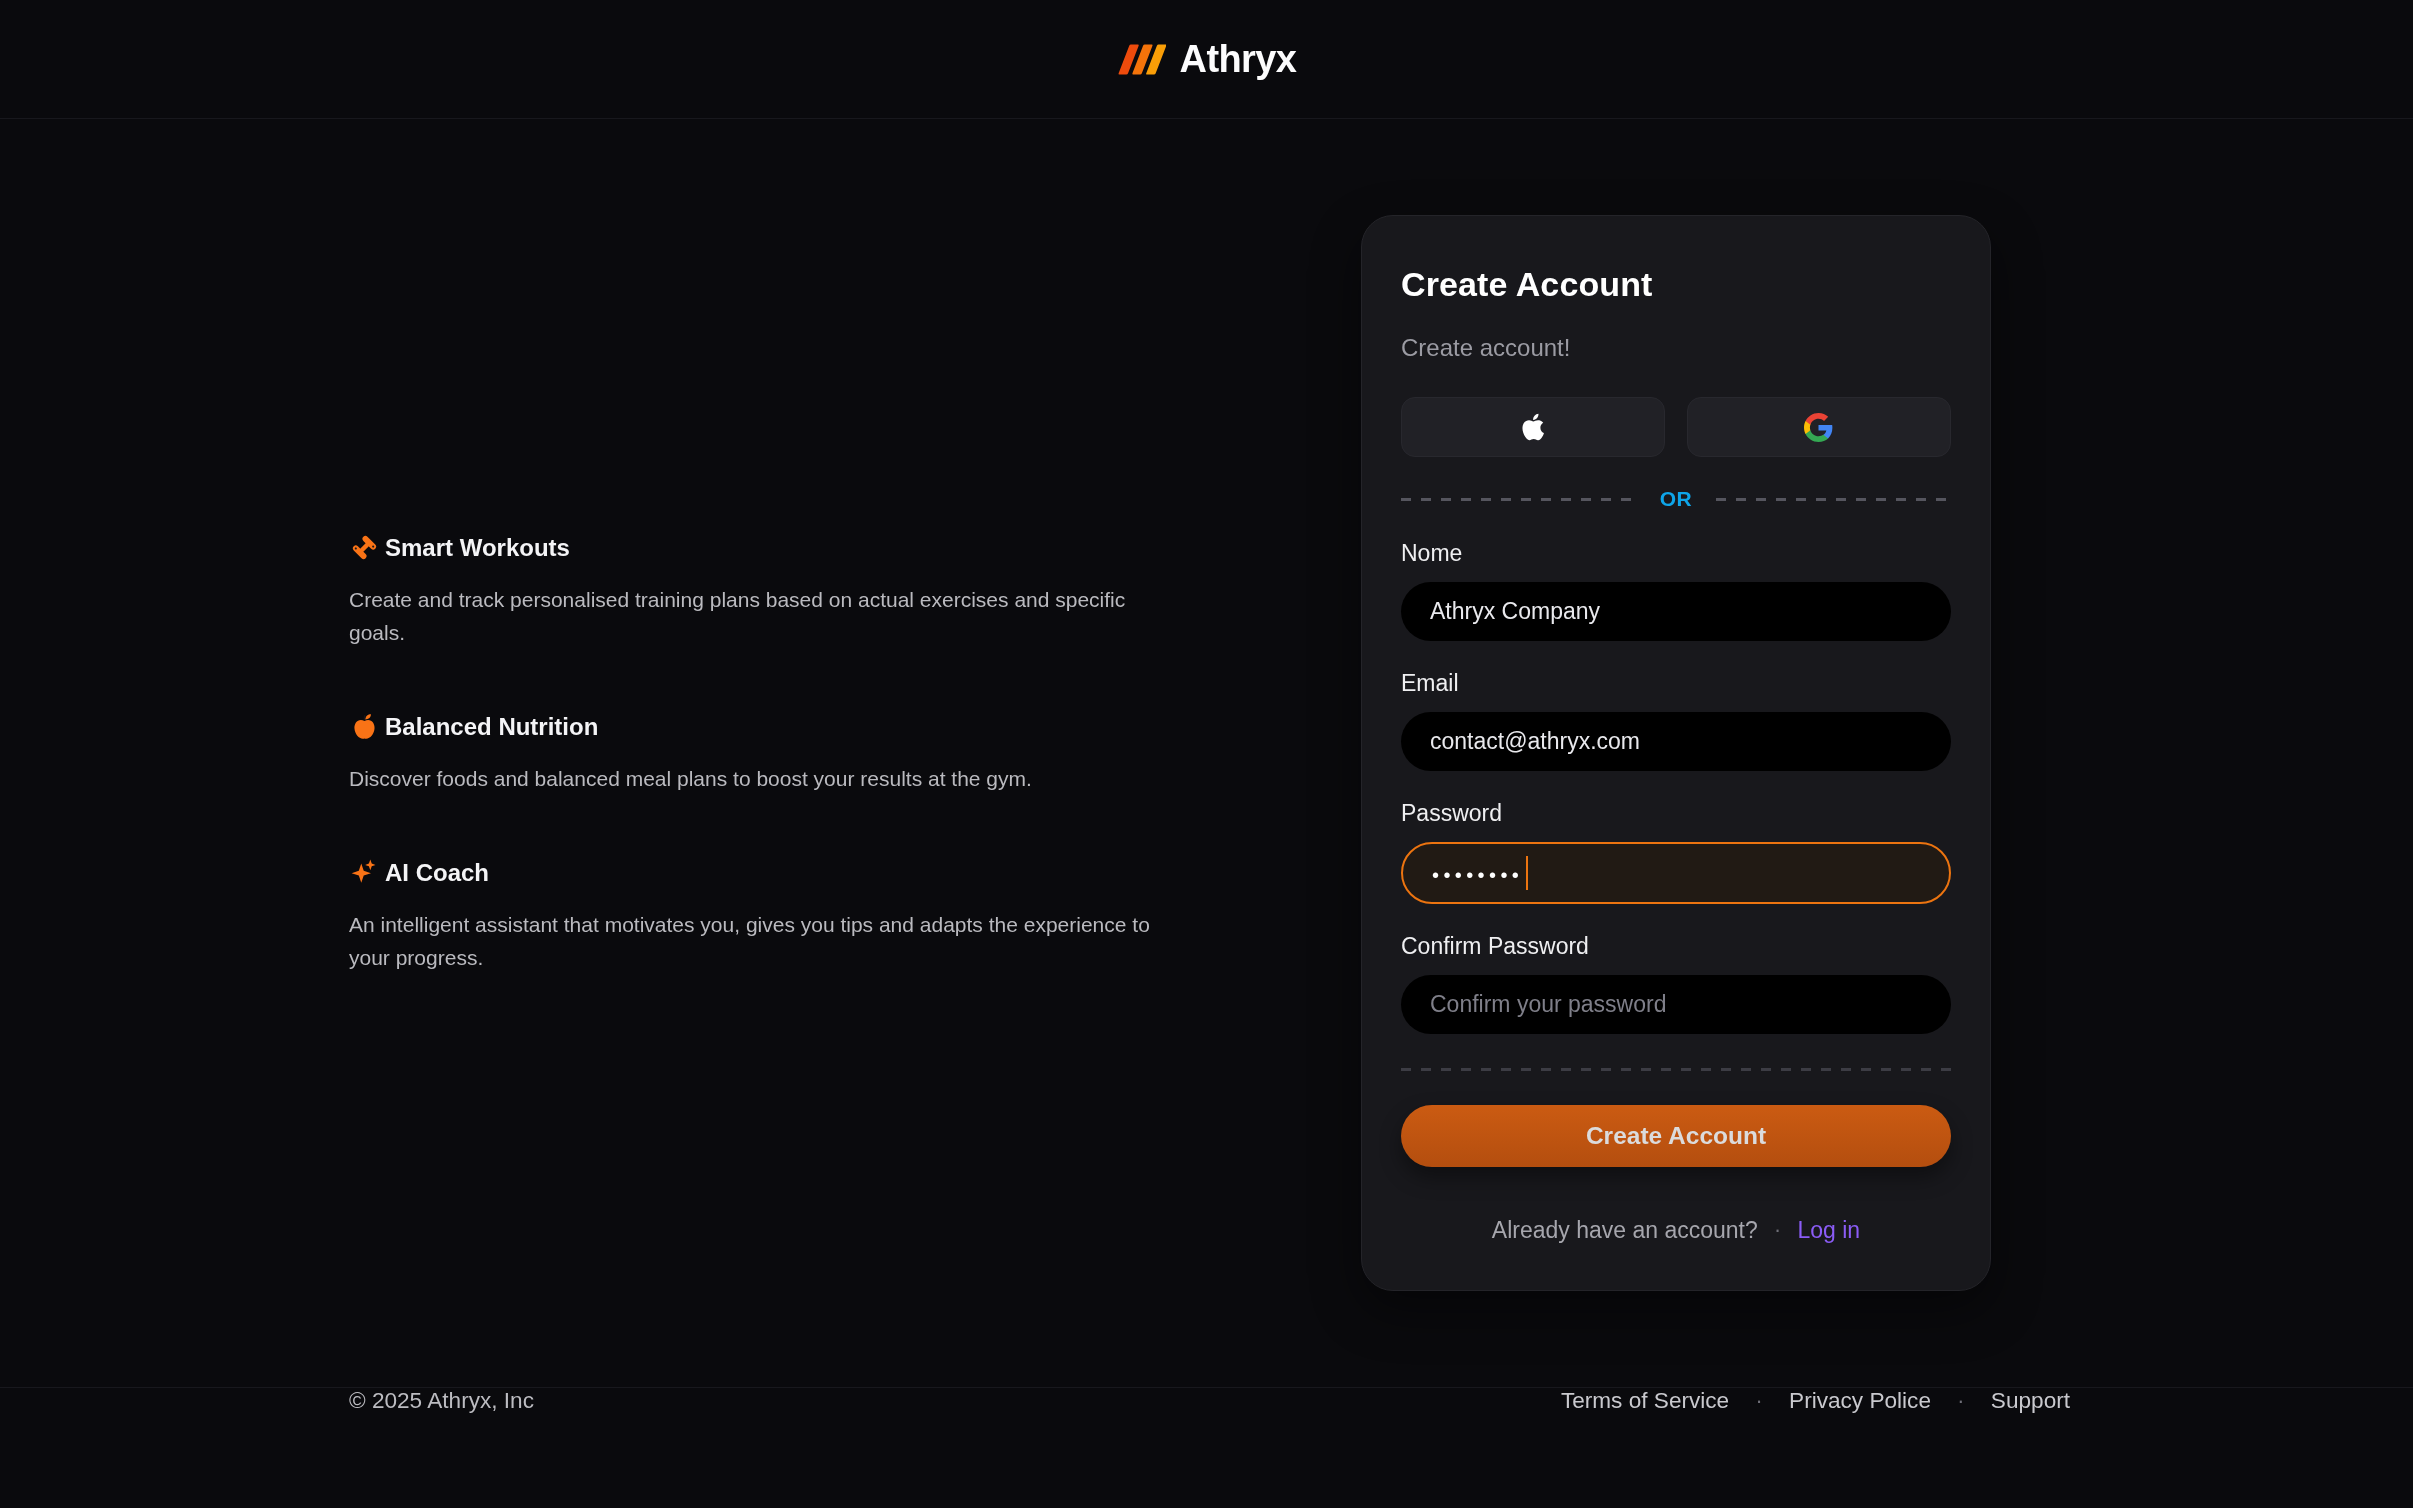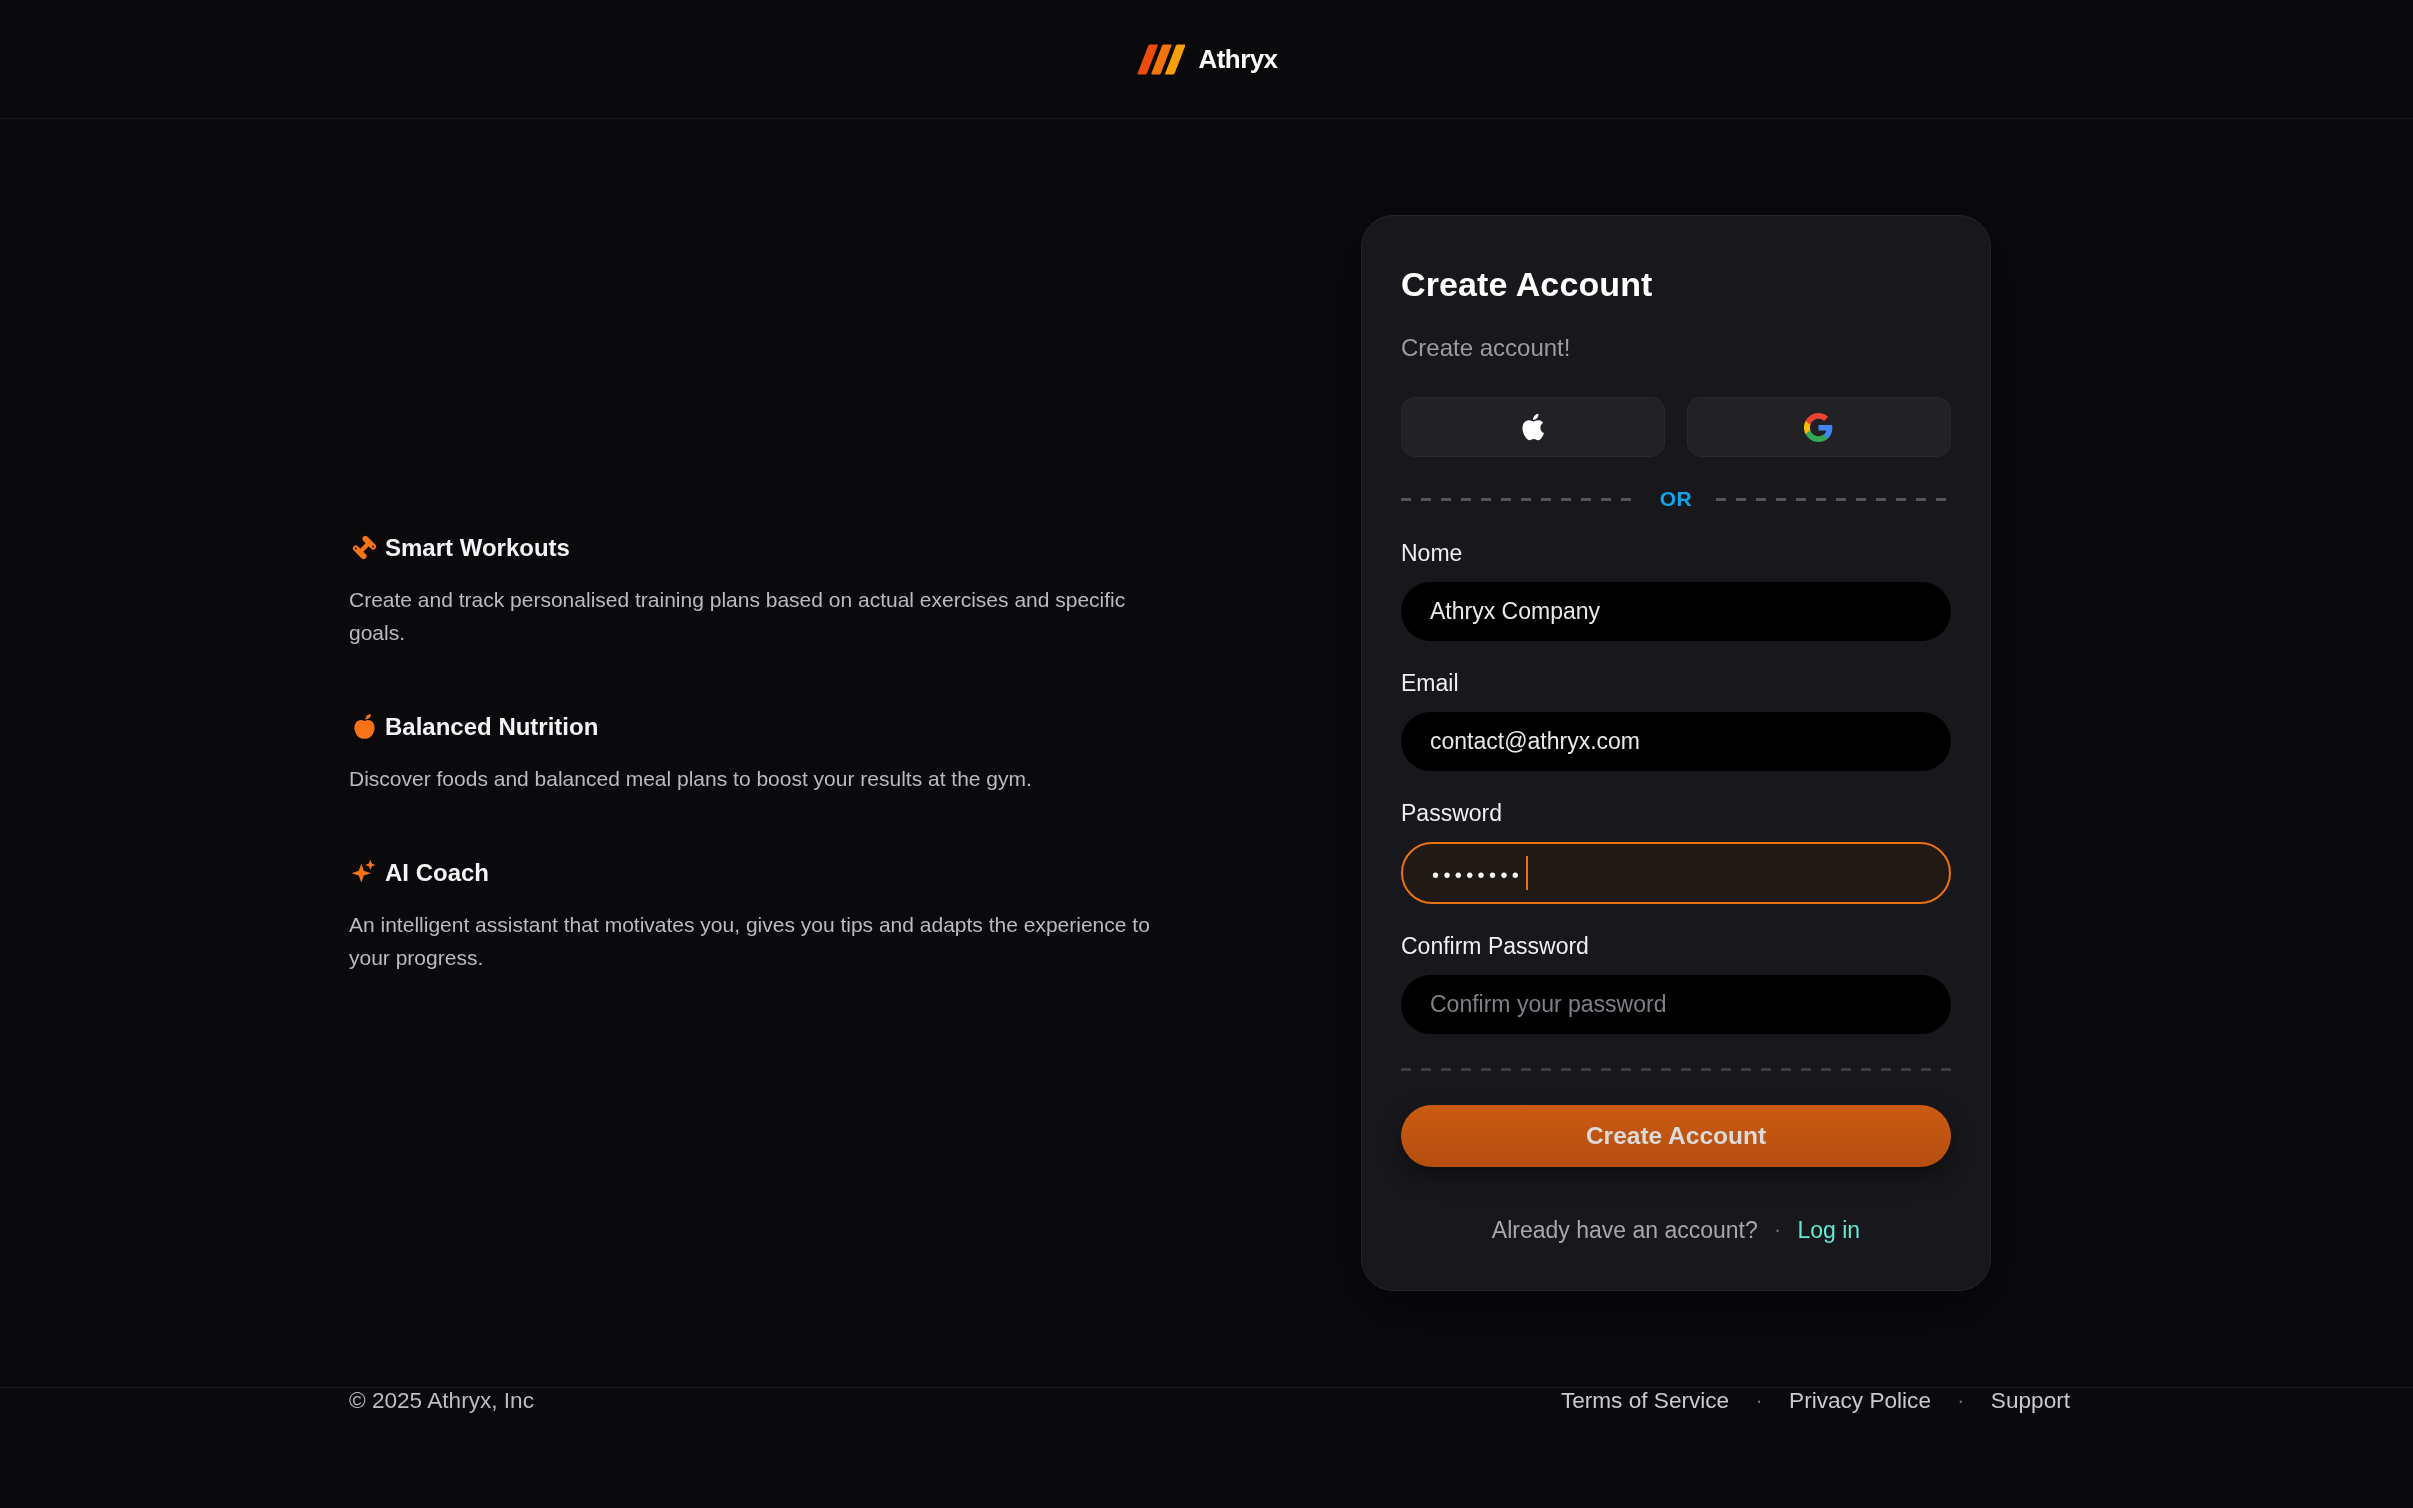--- a/index.html
+++ b/index.html
@@ -12,21 +12,21 @@
   }
 
   
   .header {
     height:119px;
     border-bottom:1.3px solid #18181d;
     display:flex; align-items:center; justify-content:center;
   }
   .brand { display:flex; align-items:center; gap:14px; }
   .brand-name {
-    font-size:26px; font-weight:800; color:#fcfcfd;
+    font-size:38px; font-weight:800; color:#fcfcfd;
     letter-spacing:-0.6px;
   }
 
   
   .main {
     height:1268px;
     display:flex; align-items:center;
   }
 
   .features { margin-left:349px; width:811px; }
@@ -96,21 +96,21 @@
     background:linear-gradient(180deg,#cb5b12 0%,#b44e0f 100%);
     color:#dbdbdc; font-family:"Liberation Sans", sans-serif;
     font-size:24.5px; font-weight:600;
     box-shadow:0 10px 21.4px rgba(0,0,0,.4);
     cursor:pointer;
   }
 
   .login-row { margin-top:50px; padding-bottom:10px; display:flex; justify-content:center; align-items:center; gap:16.3px; font-size:23px; }
   .login-prompt { color:#a6a6ad; }
   .sep-dot { color:#6f6f78; font-size:21.4px; }
-  .login-link { color:#5eead4; font-weight:500; text-decoration:none; cursor:pointer; }
+  .login-link { color:#8b5cf6; font-weight:500; text-decoration:none; cursor:pointer; }
 
   
   .footer {
     height:121px;
     border-top:1.3px solid #18181d;
     display:flex; align-items:flex-start; justify-content:space-between;
     padding:0 343px 0 349px;
     font-size:22.6px;
   }
   .copyright { color:#bcbcc1; }

